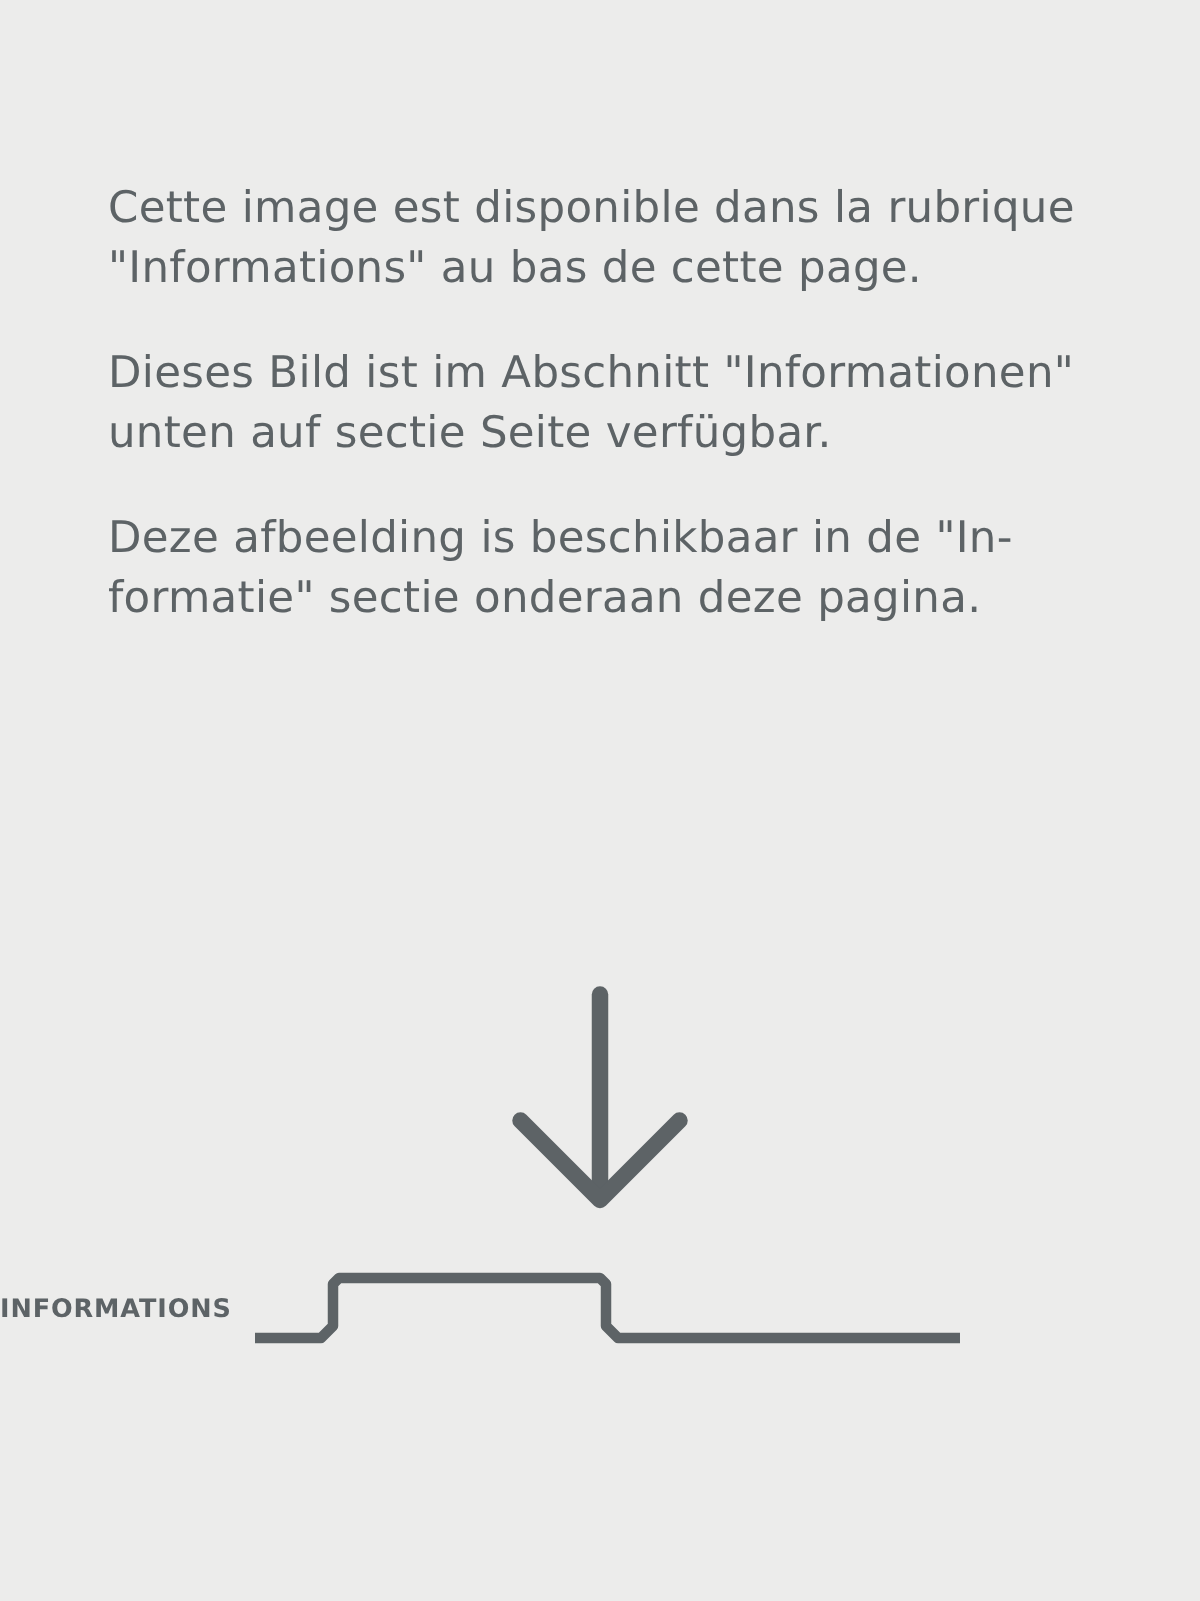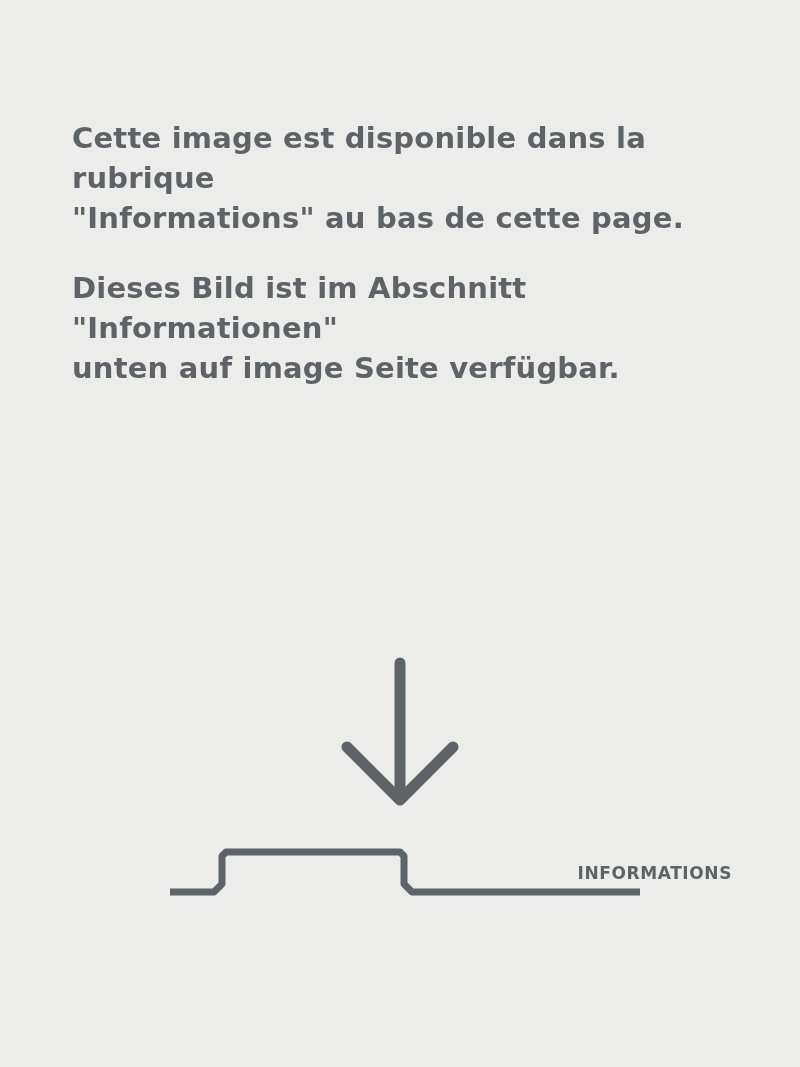--- a/index.html
+++ b/index.html
@@ -22,21 +22,21 @@
   .messages {
     position: absolute;
     top: 118px;
     left: 72px;
     width: 680px;
   }
   .message {
     color: #5d6366;
     font-size: 29px;
     line-height: 40px;
-    font-weight: 700;
+    font-weight: 400;
     letter-spacing: 0.2px;
     margin-bottom: 30px;
     white-space: pre-line;
   }
   .message:last-child {
     margin-bottom: 0;
   }
   .arrow-area {
     position: absolute;
     top: 650px;
@@ -52,37 +52,39 @@
     top: 830px;
     left: 0;
     width: 800px;
     height: 90px;
   }
   .label-text {
     position: absolute;
     top: 863px;
     left: 0;
     width: 732px;
-    text-align: right;
+    text-align: left;
     color: #5d6366;
     font-size: 17px;
     font-weight: 700;
     letter-spacing: 0.6px;
   }
 </style>
 </head>
 <body style="background: rgb(236, 236, 235);">
 
 <div class="page">
 
   <div class="messages">
     <div class="message">Cette image est disponible dans la rubrique
 "Informations" au bas de cette page.</div>
     <div class="message">Dieses Bild ist im Abschnitt "Informationen"
-unten auf image Seite verfügbar.</div>
+unten auf sectie Seite verfügbar.</div>
+    <div class="message">Deze afbeelding is beschikbaar in de "In-
+formatie" sectie onderaan deze pagina.</div>
   </div>
 
   <div class="arrow-area">
     <svg width="130" height="160" viewBox="0 0 130 160">
       <g fill="none" stroke="#5d6366" stroke-width="11" stroke-linecap="round" stroke-linejoin="round">
         <line x1="65" y1="8" x2="65" y2="140"></line>
         <polyline points="12,92 65,145 118,92"></polyline>
       </g>
     </svg>
   </div>

